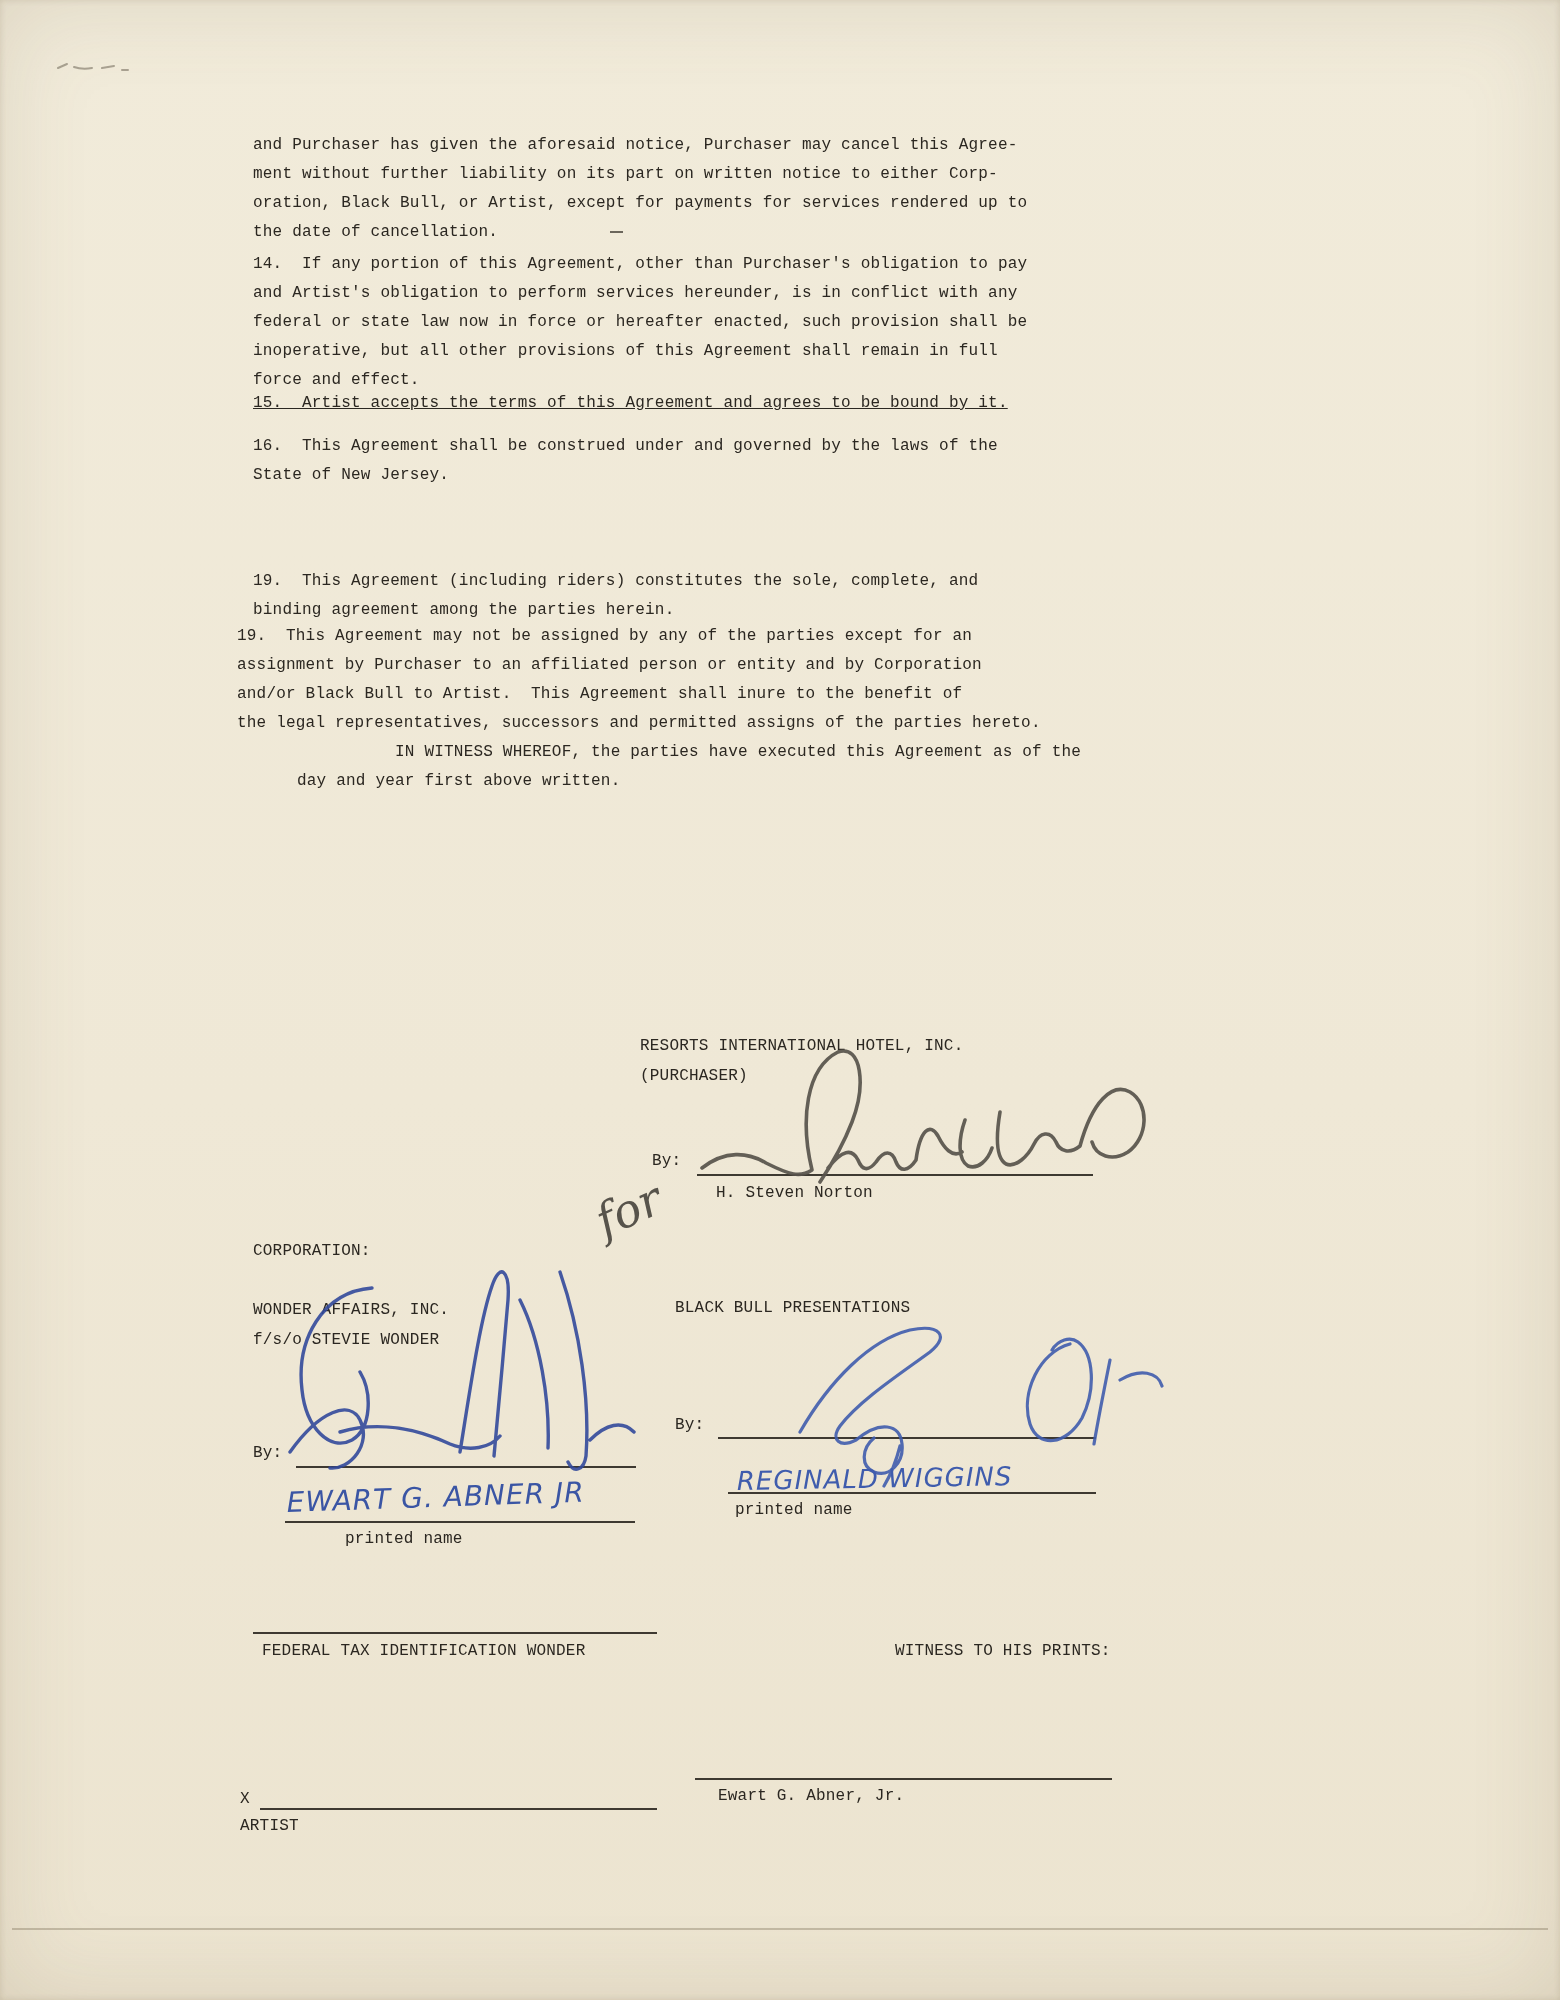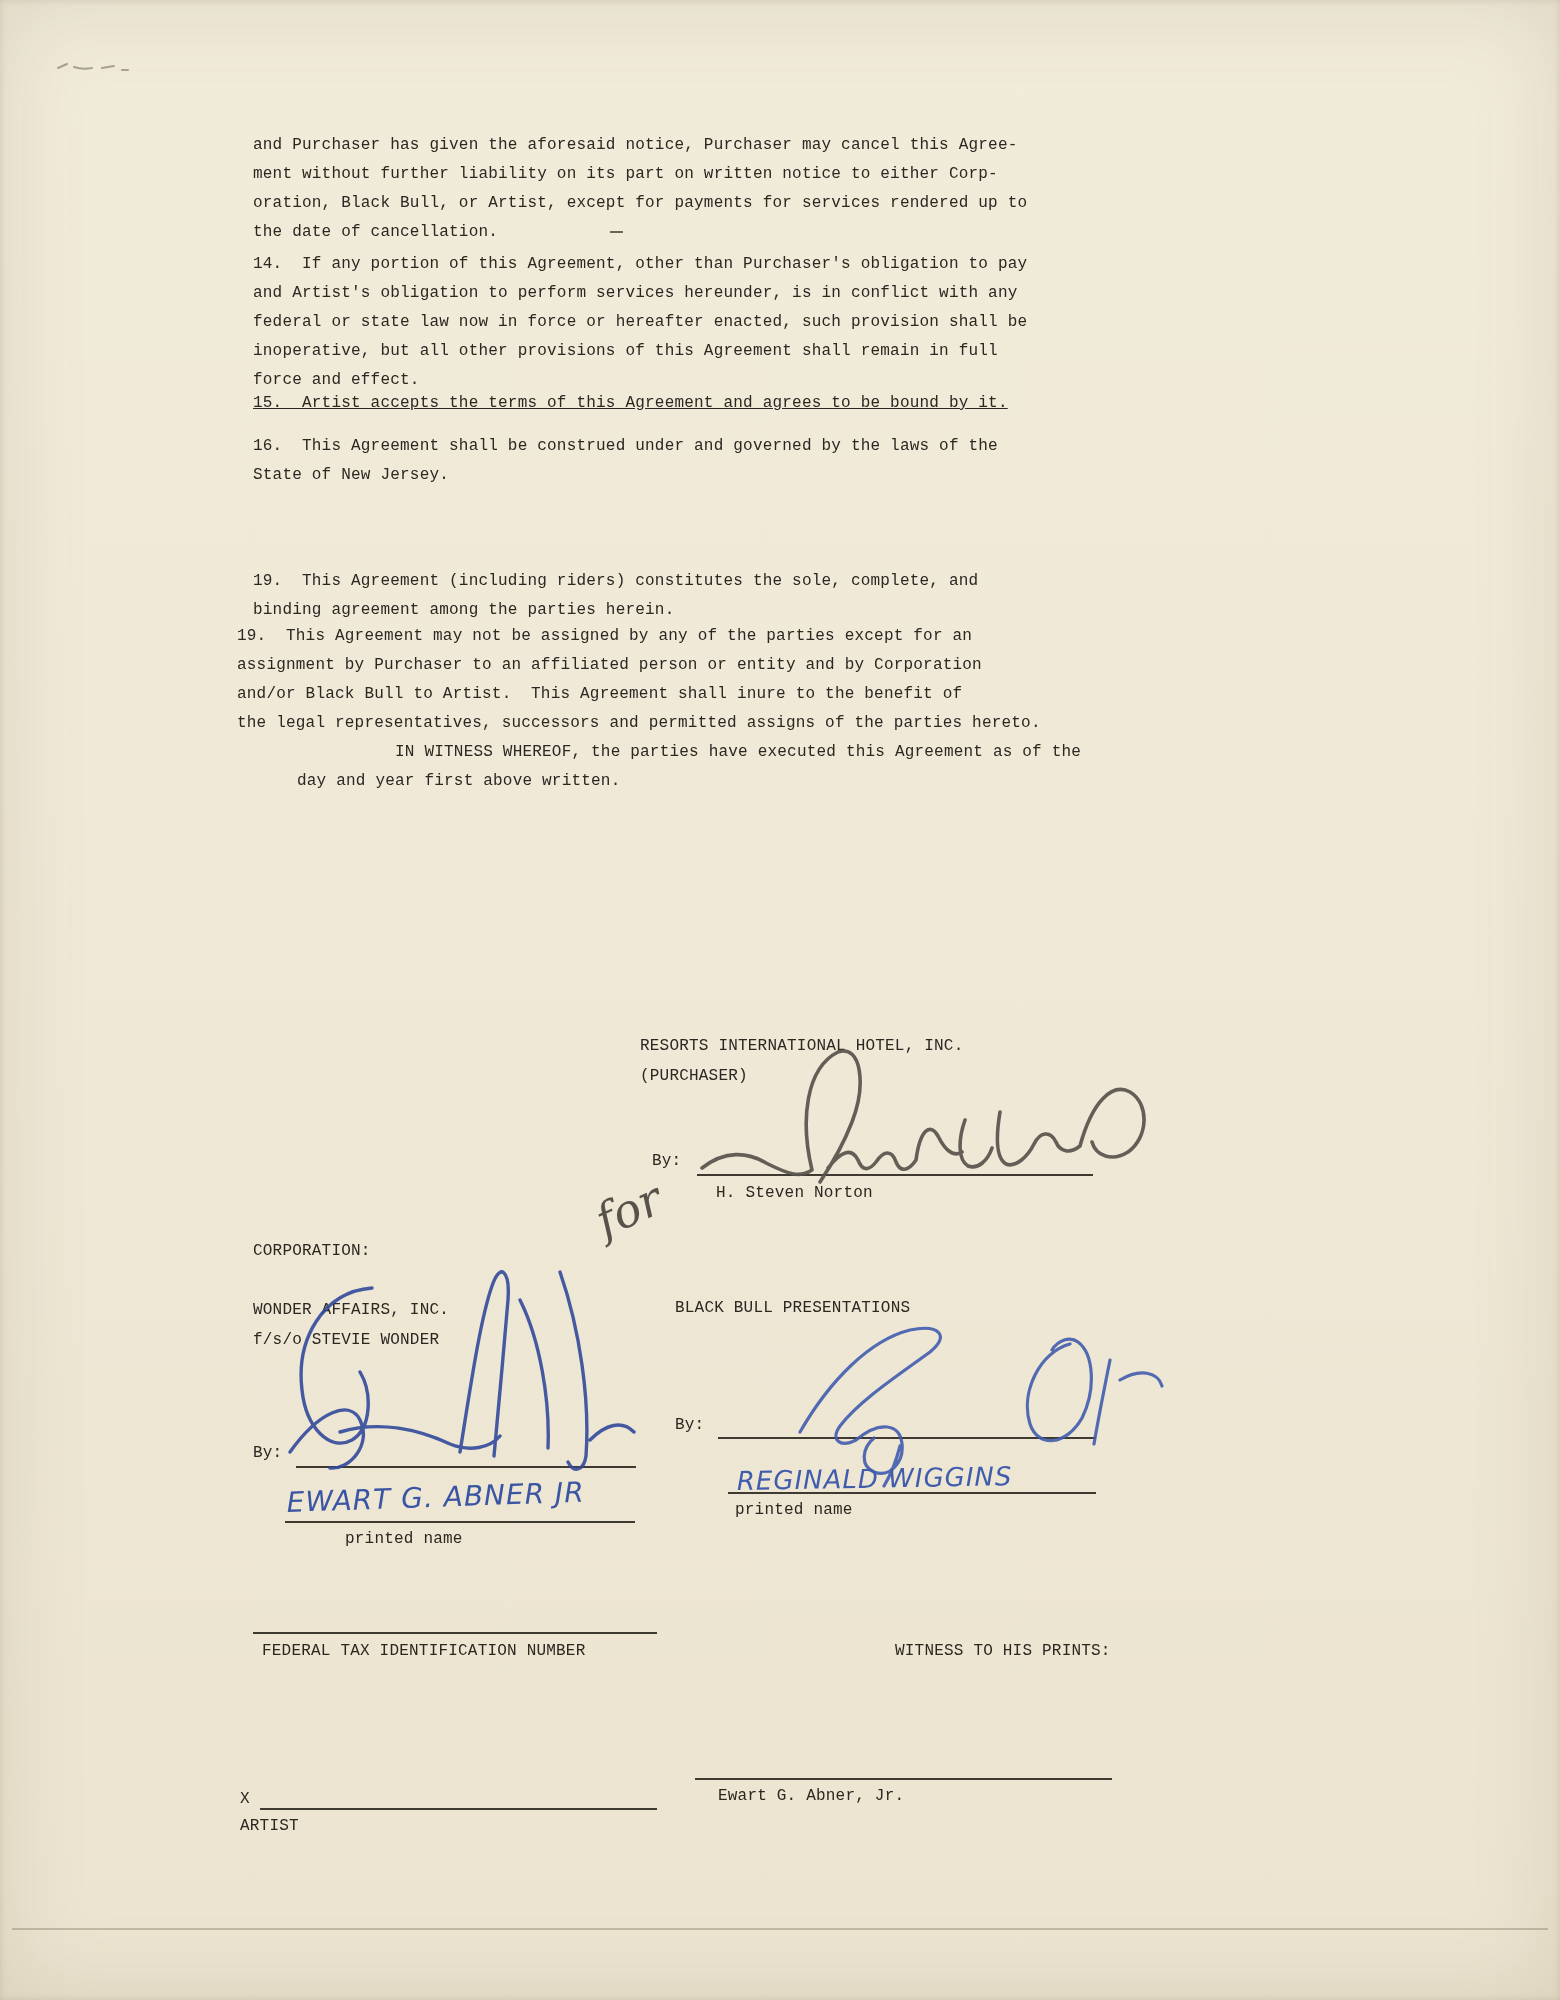--- a/index.html
+++ b/index.html
@@ -75,21 +75,21 @@
   <div class="rule" style="left:285px;top:1521px;width:350px;"></div>
   <div class="tw" style="left:345px;top:1525px;">printed name</div>
 
   <div class="tw" style="left:675px;top:1294px;">BLACK BULL PRESENTATIONS</div>
   <div class="tw" style="left:675px;top:1411px;">By:</div>
   <div class="rule" style="left:718px;top:1437px;width:378px;"></div>
   <div class="rule" style="left:728px;top:1492px;width:368px;"></div>
   <div class="tw" style="left:735px;top:1496px;">printed name</div>
 
   <div class="rule" style="left:253px;top:1632px;width:404px;"></div>
-  <div class="tw" style="left:262px;top:1637px;">FEDERAL TAX IDENTIFICATION NUMBER</div>
+  <div class="tw" style="left:262px;top:1637px;">FEDERAL TAX IDENTIFICATION WONDER</div>
   <div class="tw" style="left:895px;top:1637px;">WITNESS TO HIS PRINTS:</div>
 
   <div class="tw" style="left:240px;top:1785px;">X</div>
   <div class="rule" style="left:260px;top:1808px;width:397px;"></div>
   <div class="tw" style="left:240px;top:1812px;text-align:right;">ARTIST</div>
 
   <div class="rule" style="left:695px;top:1778px;width:417px;"></div>
   <div class="tw" style="left:718px;top:1782px;">Ewart G. Abner, Jr.</div>
 
   <div class="faint-line" style="left:12px;top:1928px;width:1536px;"></div>

